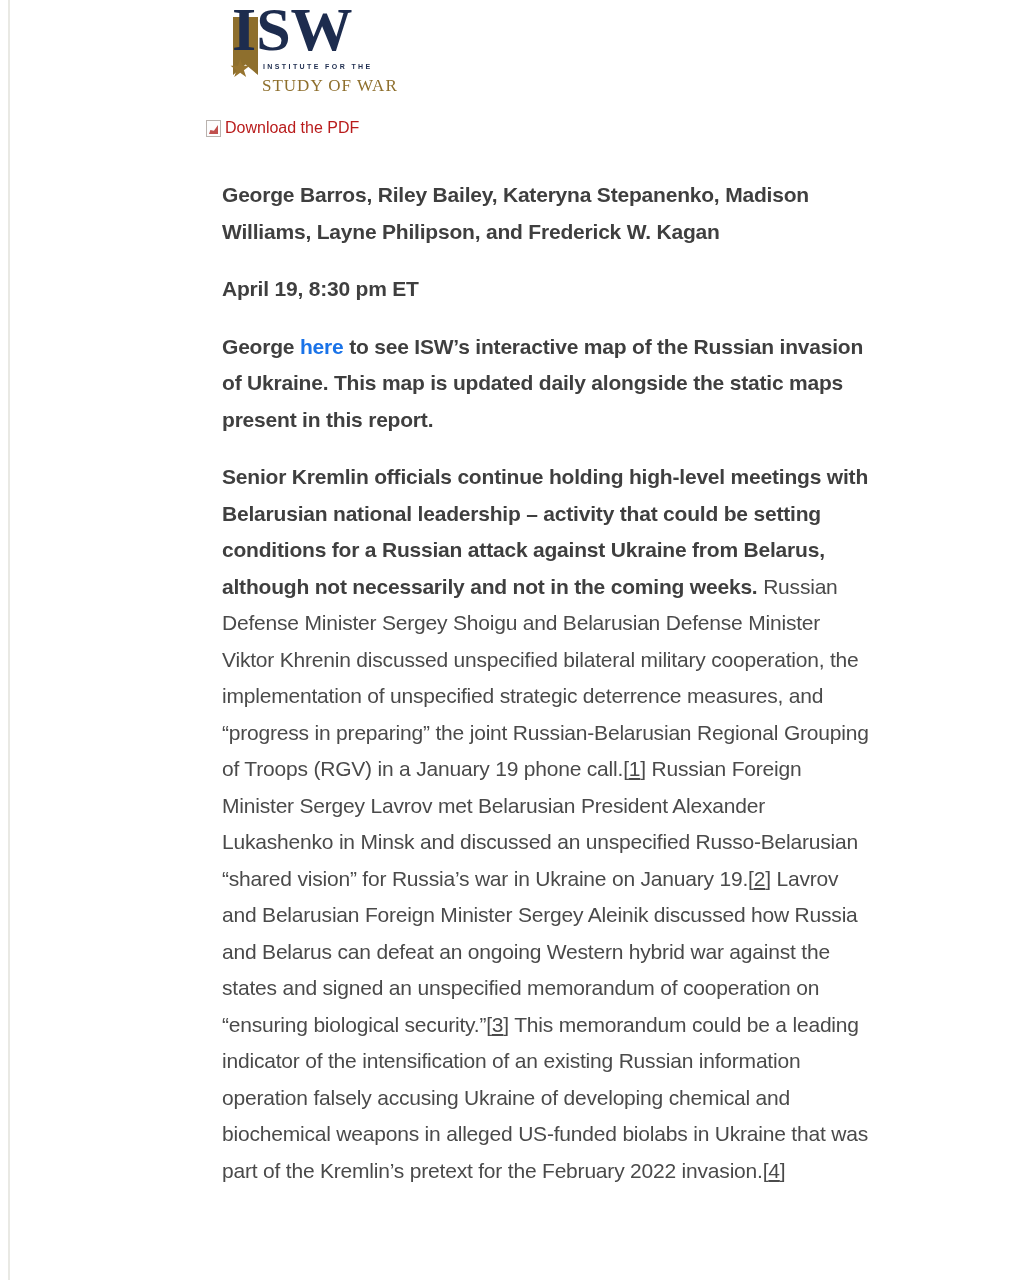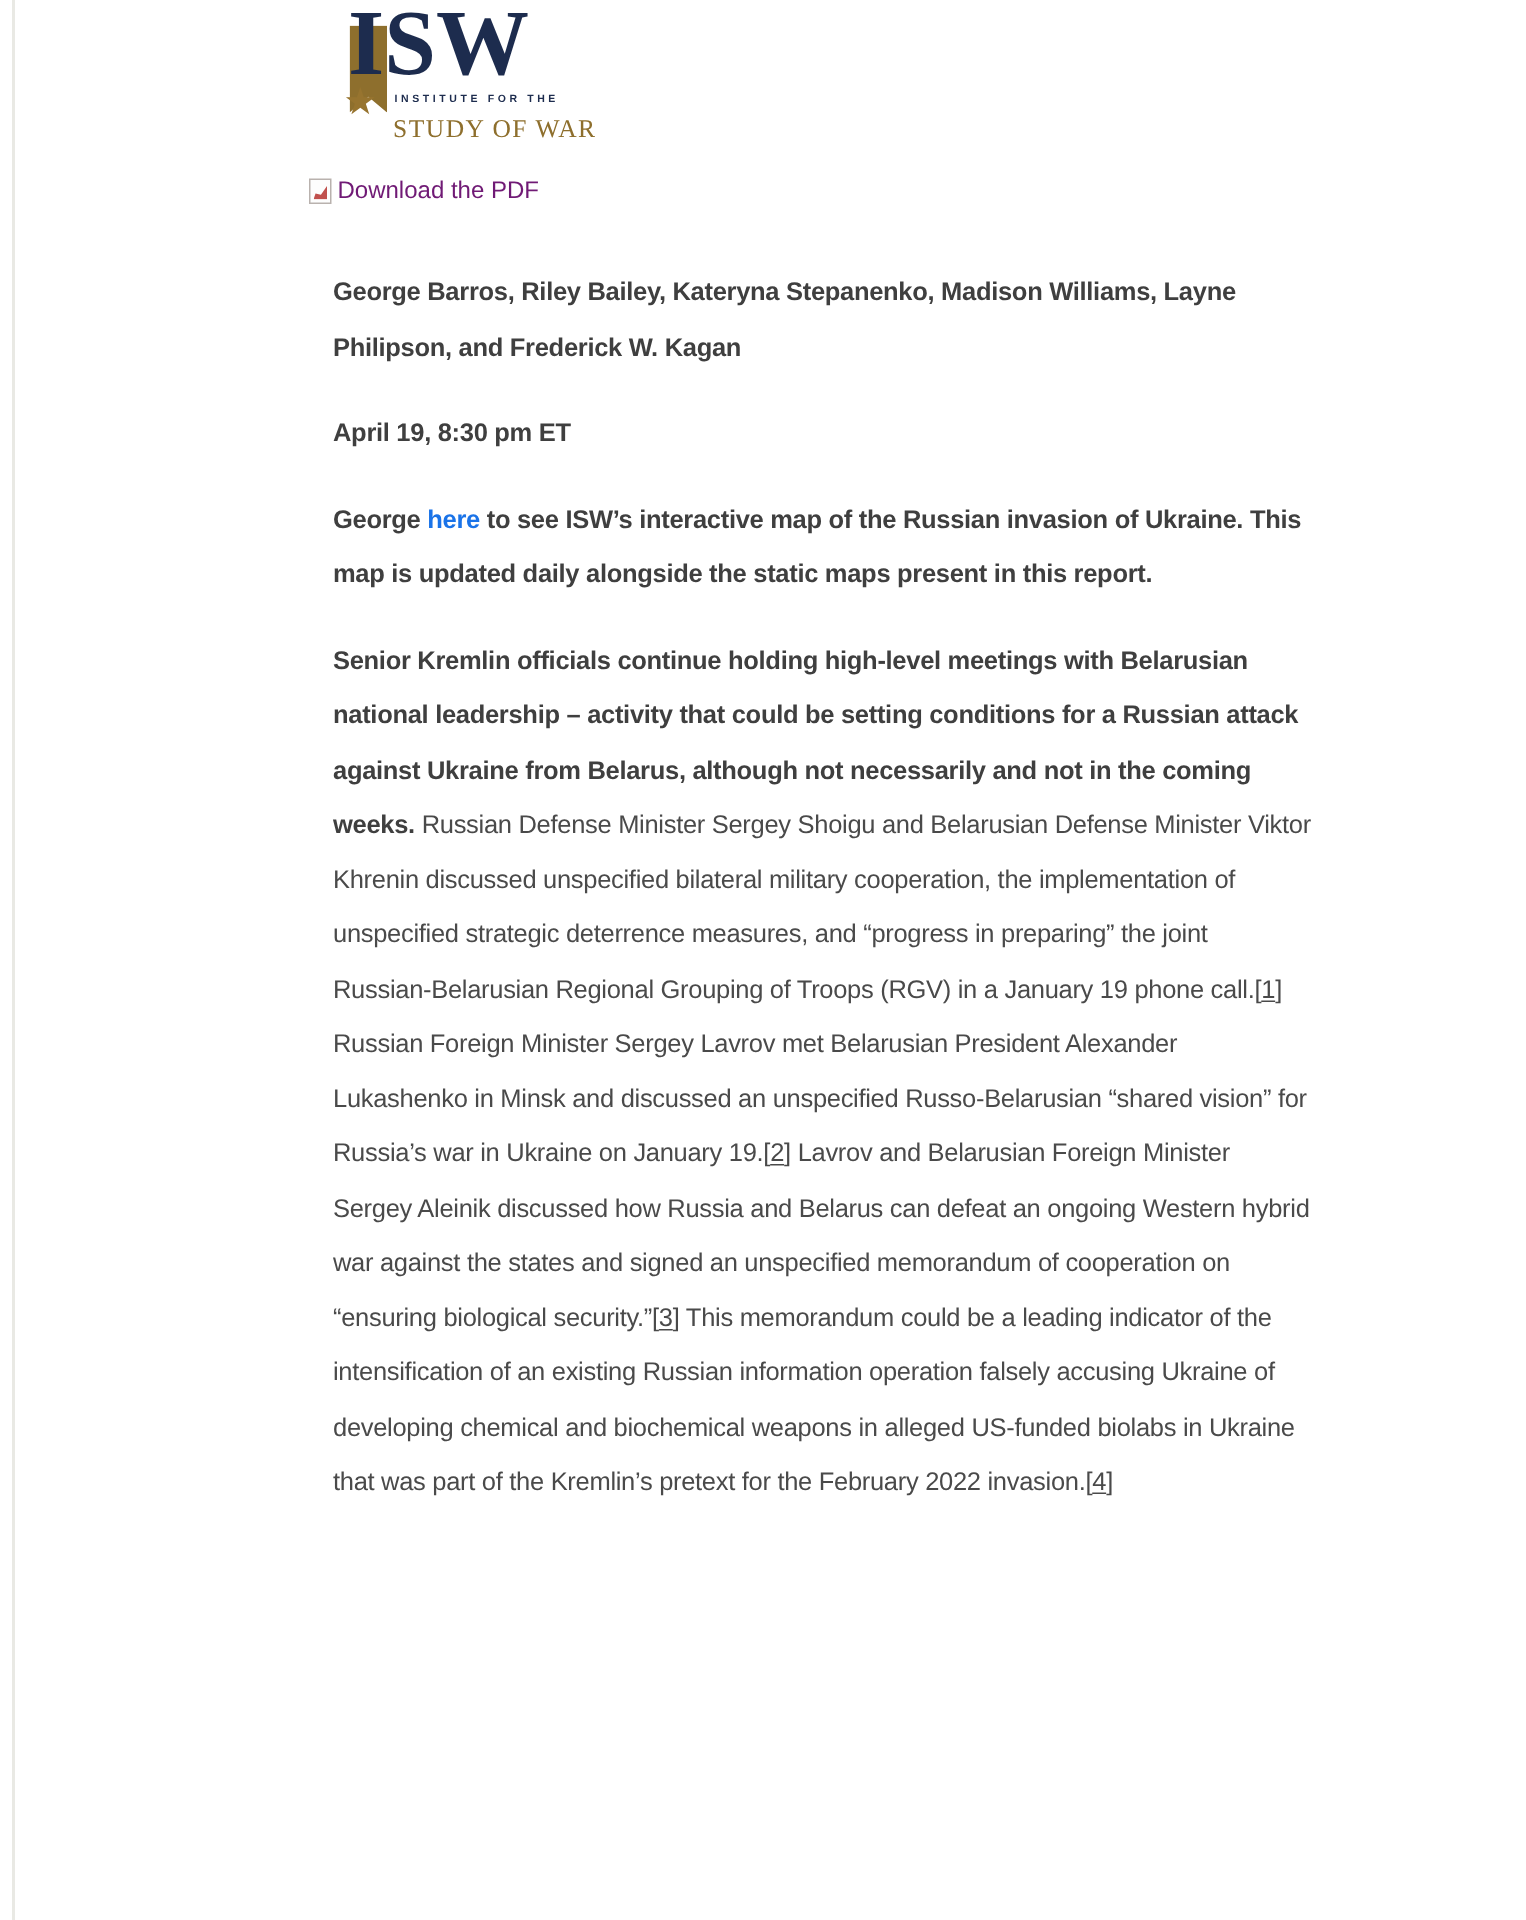--- a/index.html
+++ b/index.html
@@ -42,39 +42,39 @@
   }
   .sub2 {
     position: absolute; left: 30px; top: 62px;
     font-family: "Liberation Serif", "DejaVu Serif", serif;
     font-size: 17px; font-weight: 400; letter-spacing: 1px;
     color: #8e6f2d; white-space: nowrap;
   }
 
   
   .download {
-    display: flex; align-items: flex-start; gap: 4px;
+    display: flex; align-items: flex-end; gap: 4px;
     margin: 33px 0 0 -16px;
-    color: #701a75; font-size: 16px; text-decoration: none;
+    color: #b91c1c; font-size: 16px; text-decoration: none;
     width: max-content; cursor: pointer;
   }
   .pdf-icon {
     position: relative; display: inline-block;
     width: 15px; height: 17px;
     background: #fdfdfd; border: 1px solid #b9b2ae;
   }
   .pdf-tri {
     position: absolute; left: 2px; top: 4px; width: 9px; height: 9px;
     background: #c0504d;
     clip-path: polygon(100% 0, 100% 100%, 0 100%, 15% 55%, 55% 65%);
   }
 
   
   .article { margin-top: 40px; }
-  p.block { margin: 0 0 21px 0; font-size: 17px; line-height: 36.5px; letter-spacing: -0.2px; }
+  p.block { margin: 0 0 21px 0; font-size: 21px; line-height: 36.5px; letter-spacing: -0.2px; }
   .bold { font-weight: 700; color: #3f3f3f; }
   .inline-link { color: #1a73e8; text-decoration: none; cursor: pointer; }
   .ref { color: #4a4a4a; cursor: pointer; }
   .ref u { text-underline-offset: 2px; }
   .authors { margin-bottom: 21px; }
   .date { margin-bottom: 20px; }
 </style>
 </head>
 <body>
 

